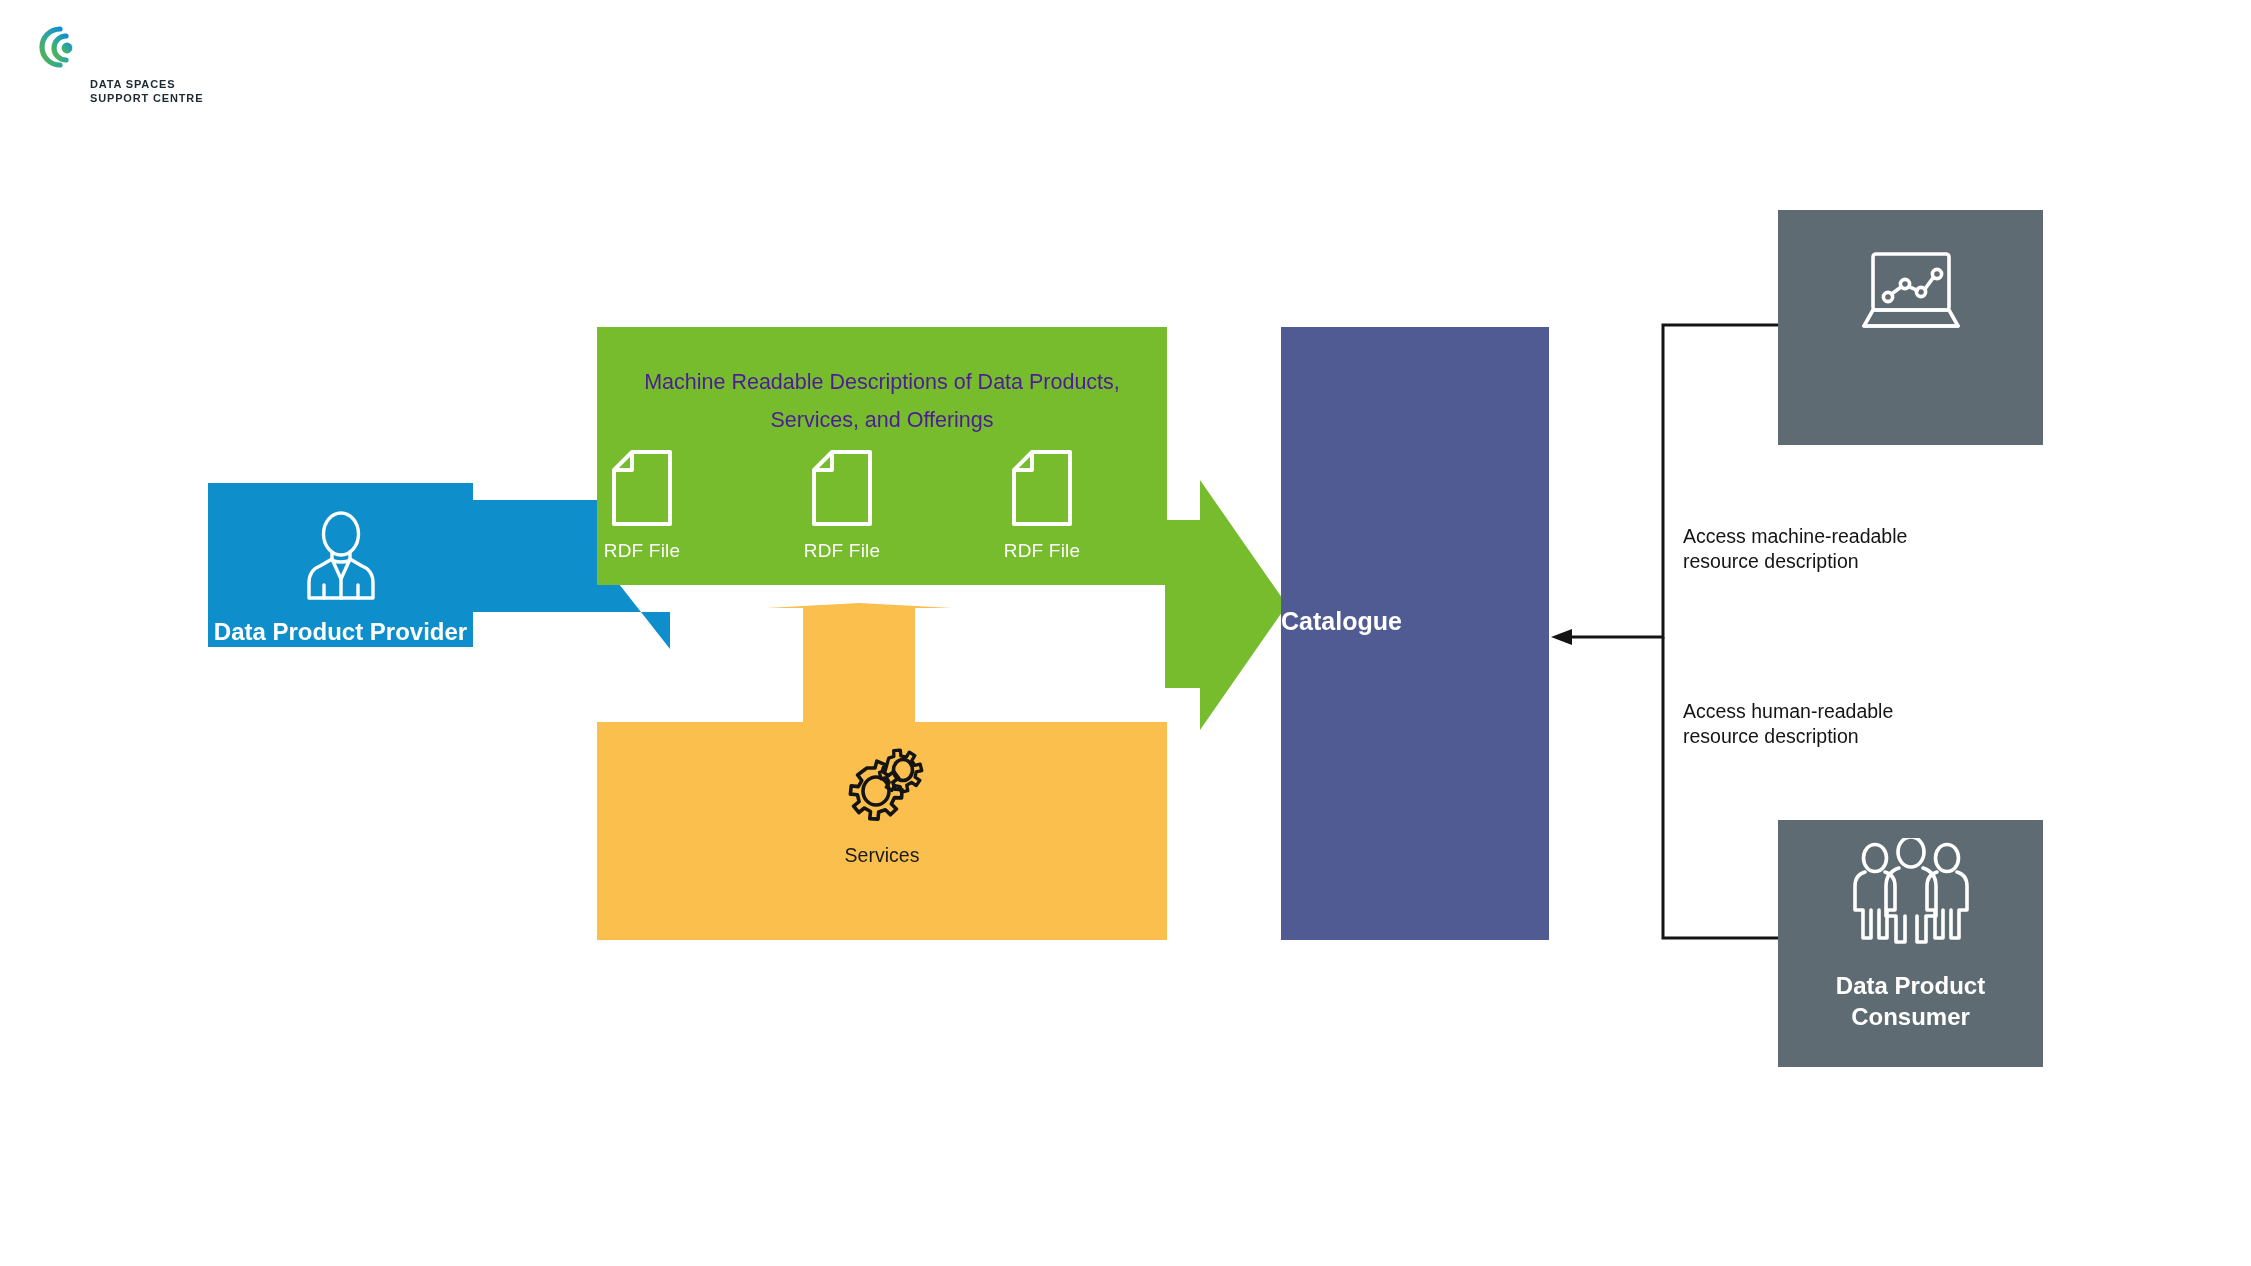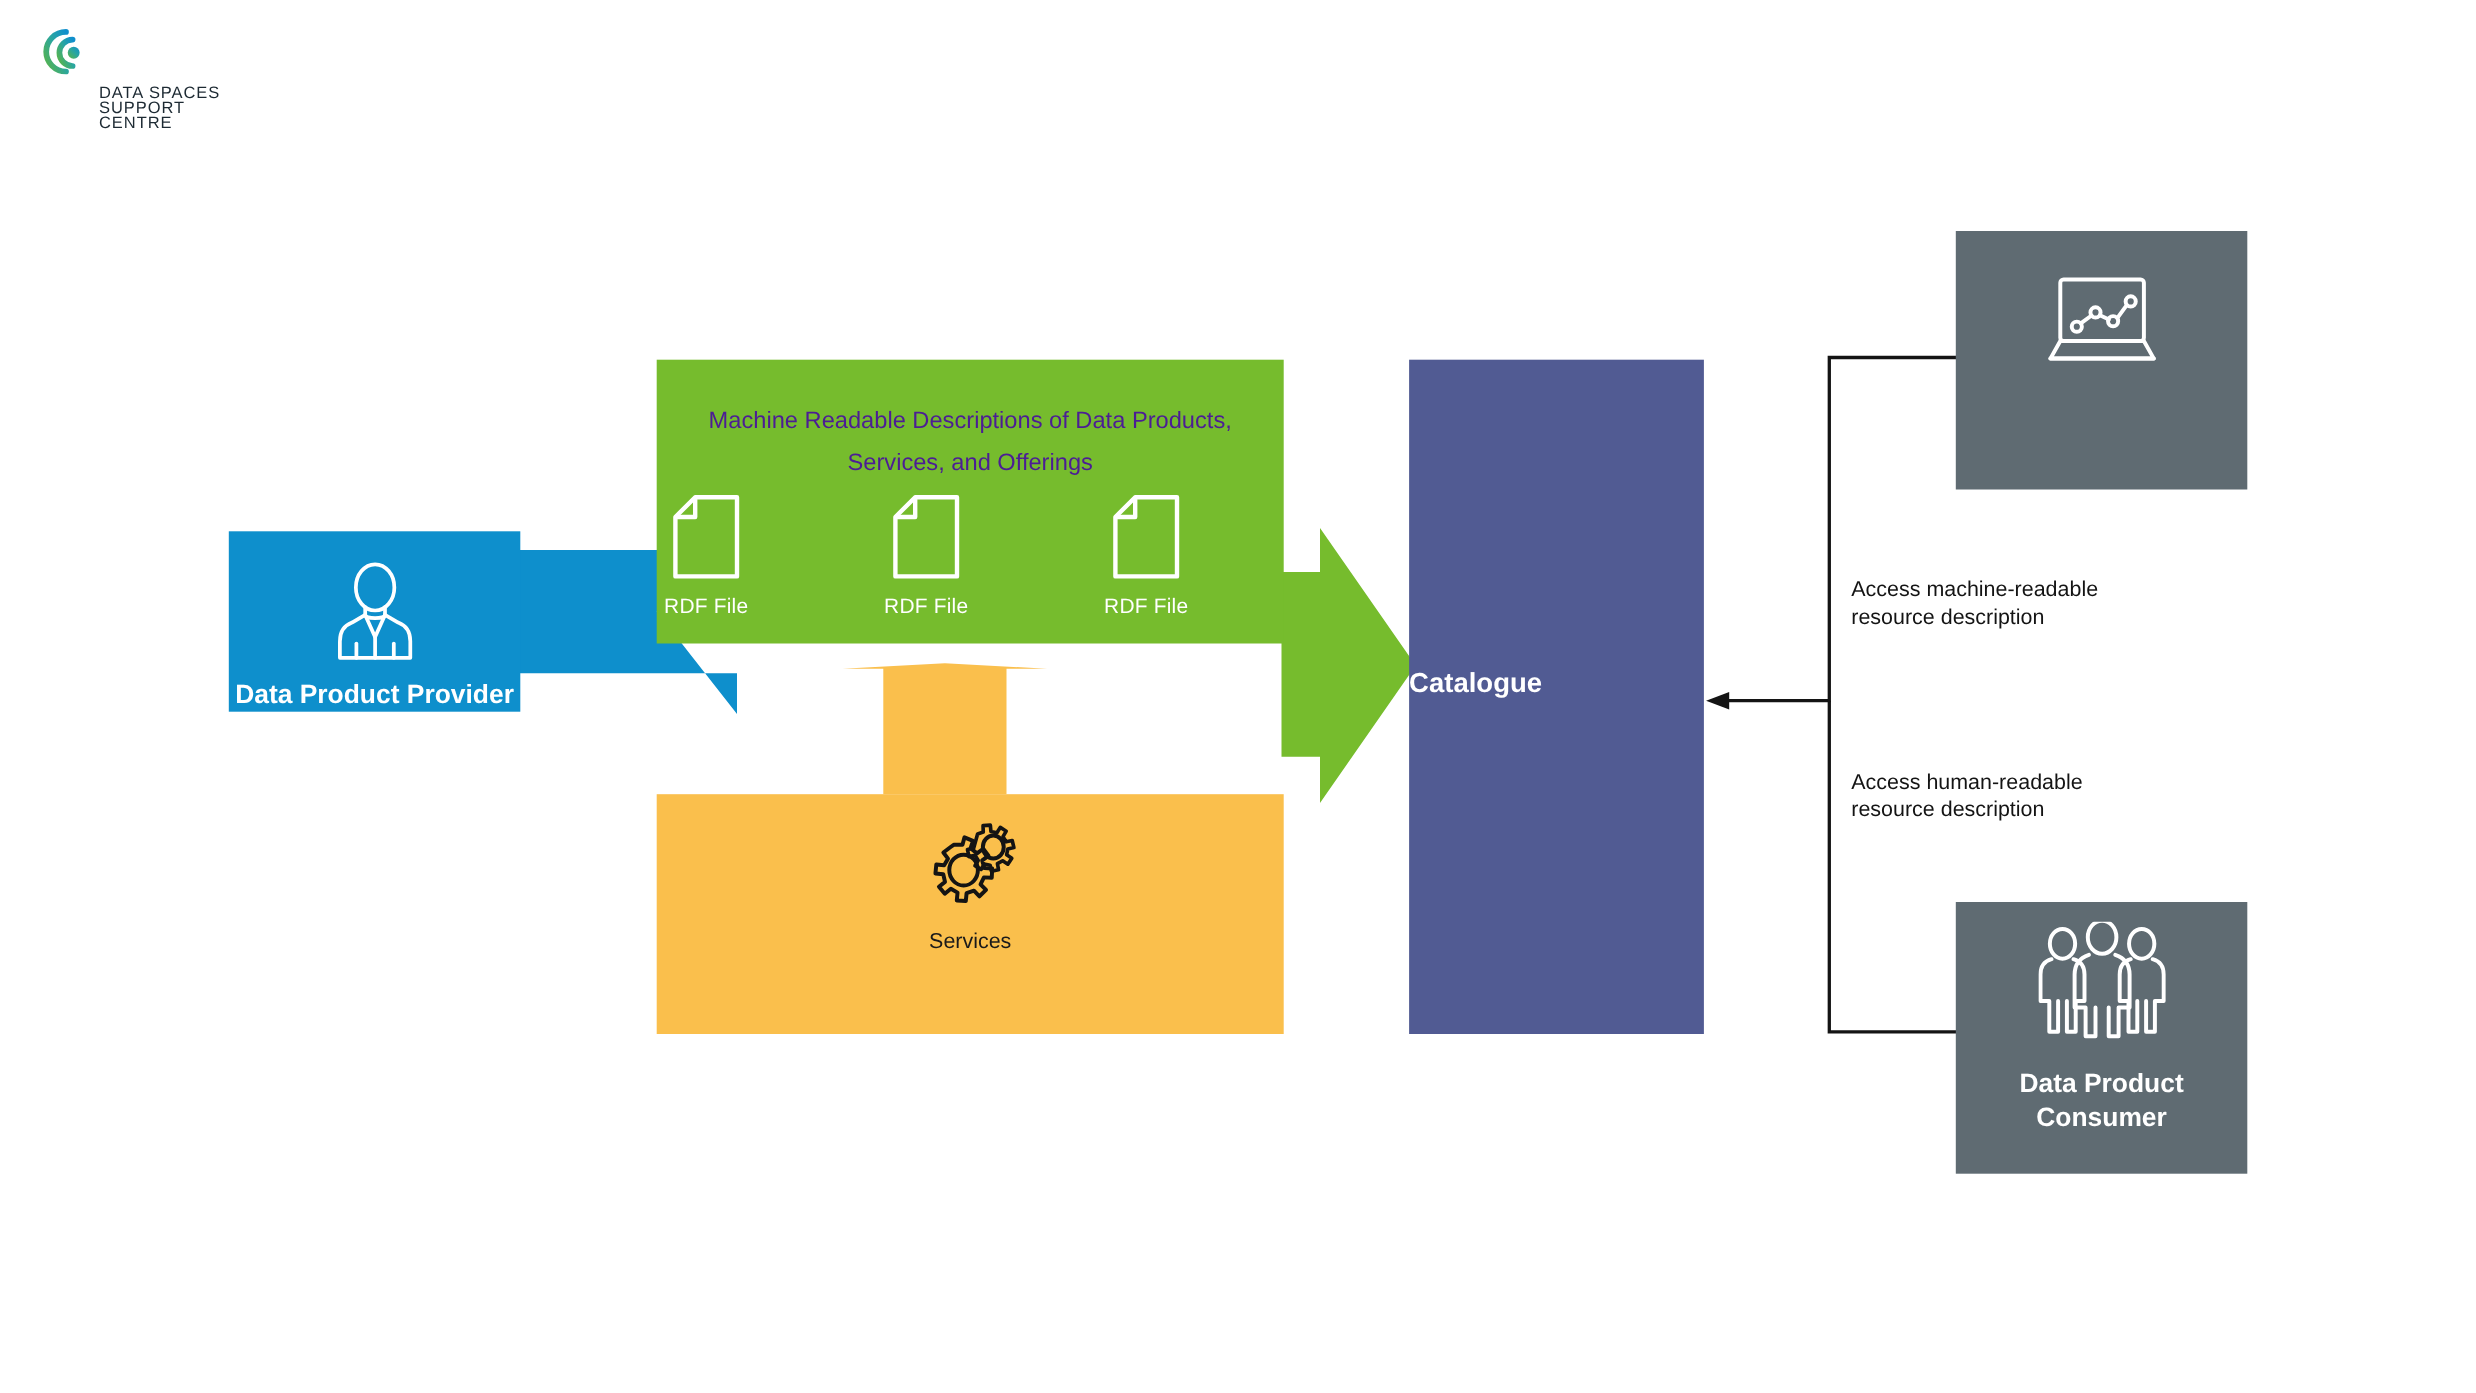--- a/index.html
+++ b/index.html
@@ -8,21 +8,21 @@
     font-family:"Liberation Sans", sans-serif;
     -webkit-font-smoothing:antialiased;
   }
   .canvas{position:absolute;inset:0;}
 
   
   .logo{position:absolute;left:36px;top:20px;width:200px;height:80px;}
   .logo-mark{position:absolute;left:0;top:0;width:56px;height:56px;}
   .logo-text{
     position:absolute;left:54px;top:58px;
-    font-size:15px;font-weight:normal;letter-spacing:0.85px;
+    font-size:11px;font-weight:bold;letter-spacing:0.85px;
     color:#1d2a33;line-height:13.5px;white-space:pre-line;
   }
 
   
   .box{position:absolute;box-sizing:border-box;}
 
   .green-box{
     left:597px;top:327px;width:570px;height:258px;
     background:#76bc2d;
   }

